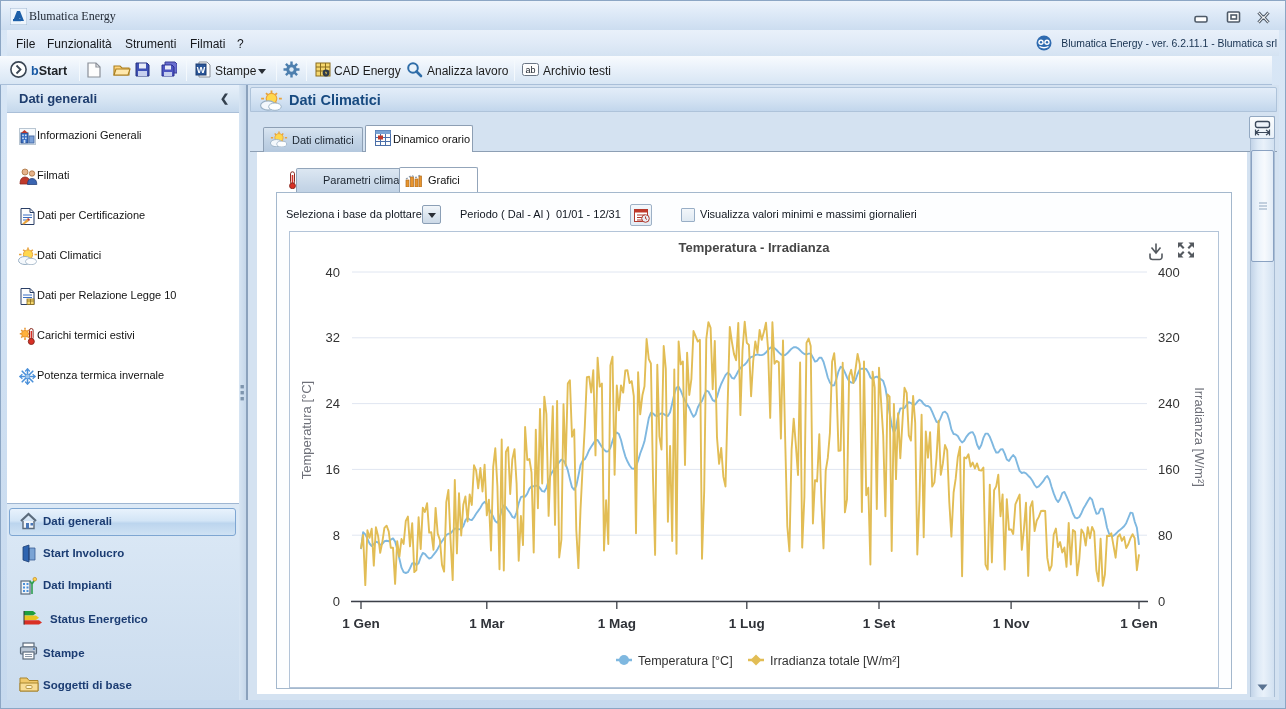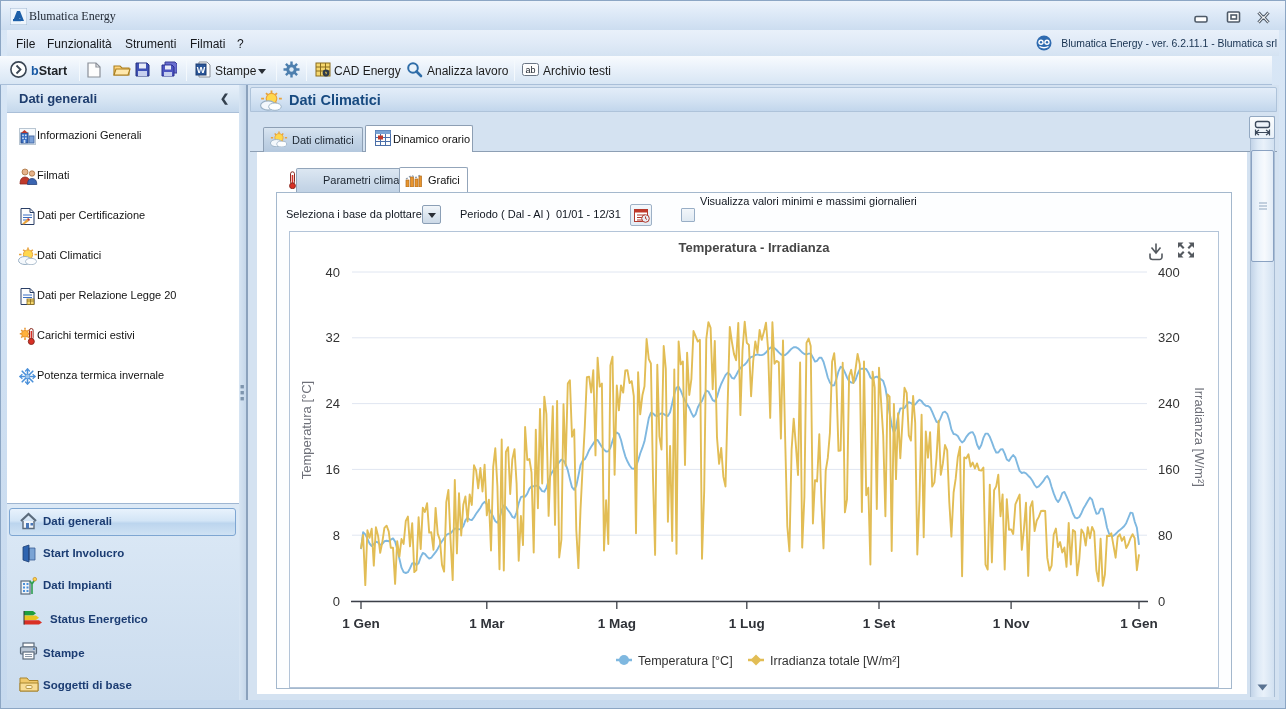--- a/index.html
+++ b/index.html
@@ -50,21 +50,21 @@
   #tab1 { left:15px; top:42px; width:100px; height:25px;
     background:linear-gradient(180deg,#d9e5f1 0%,#c3d4e6 50%,#b4c8de 100%);
     border:1px solid #8d9fb4; border-bottom:none; border-radius:2px 2px 0 0; color:#1c2530; }
   #tab2 { left:117px; top:40px; width:108px; height:27px; background:#ffffff;
     border:1px solid #8d9fb4; border-bottom:none; border-radius:2px 2px 0 0; color:#111; }
   #tabline { position:absolute; left:2px; top:66px; width:1027px; height:1px; background:#8d9fb4; }
   #tabcontent { position:absolute; left:9px; top:67px; width:990px; height:542px; background:#ffffff; }
   #itab1 { left:48px; top:83px; width:121px; height:36px;
     background:linear-gradient(180deg,#dce7f2 0%,#c6d6e7 50%,#b6cadf 100%);
     border:1px solid #93a5ba; border-bottom:none; border-radius:2px 2px 0 0; color:#1c2530; }
-  #itab2 { left:151px; top:82px; width:69px; height:25px; background:#ffffff;
+  #itab2 { left:151px; top:82px; width:79px; height:25px; background:#ffffff;
     border:1px solid #93a5ba; border-bottom:none; border-radius:2px 2px 0 0; color:#111; }
   #innerpanel { position:absolute; left:28px; top:107px; width:956px; height:497px; background:#fdfeff; border:1px solid #a4b8cd; }
   .ctl { position:absolute; font-size:11px; color:#10161f; }
   #ddbtn { position:absolute; left:174px; top:120px; width:19px; height:19px; border:1px solid #8b9fb6; border-radius:2px;
     background:linear-gradient(180deg,#f2f6fa 0%,#dde7f0 50%,#ccd9e7 100%); }
   #calbtn { position:absolute; left:382px; top:119px; width:22px; height:22px; border:1px solid #9eb1c6; border-radius:2px;
     background:linear-gradient(180deg,#f4f8fc 0%,#e2ebf4 100%); }
   #chk { position:absolute; left:433px; top:123px; width:14px; height:14px; border:1px solid #98aec6; background:linear-gradient(180deg,#f2f6fa,#dfe9f2); border-radius:1px; }
   #chartbox { position:absolute; left:41px; top:146px; width:930px; height:457px; background:#ffffff; border:1px solid #b3c4d8; }
 
@@ -181,21 +181,21 @@
 
 <div id="sidebar" class="abs">
   <div id="sidehead">
       <span class="t">Dati generali</span>
       <span class="chev">❮</span>
     </div>
   <div class="sitem" style="top:44px">Informazioni Generali</div>
   <div class="sitem" style="top:84px">Filmati</div>
   <div class="sitem" style="top:124px">Dati per Certificazione</div>
   <div class="sitem" style="top:164px">Dati Climatici</div>
-  <div class="sitem" style="top:204px">Dati per Relazione Legge 20</div>
+  <div class="sitem" style="top:204px">Dati per Relazione Legge 10</div>
   <div class="sitem" style="top:244px">Carichi termici estivi</div>
   <div class="sitem" style="top:284px">Potenza termica invernale</div>
   <svg class="abs" style="left:12px;top:43px" width="17" height="17" viewBox="0 0 17 17">
 <rect x="0.5" y="0.5" width="16" height="16" fill="#f6fafd" stroke="#b9c6d2"></rect>
 <rect x="2" y="5" width="7" height="10" fill="#3a6fc4" stroke="#274b88"></rect>
 <path d="M2 5 L5.5 2 L9 5 Z" fill="#c0392b"></path>
 <rect x="10" y="8" width="5" height="7" fill="#7aa0d8" stroke="#4a6ea8"></rect>
 <g fill="#cfe0f5">
         <rect x="3.2" y="6.5" width="1.6" height="1.6"></rect>
         <rect x="6" y="6.5" width="1.6" height="1.6"></rect>
@@ -343,21 +343,21 @@
   <div id="calbtn">
     <svg style="position:absolute;left:3px;top:3px" width="16" height="15" viewBox="0 0 16 15">
       <rect x="0.5" y="1.5" width="13" height="12" fill="#fff" stroke="#b03a2e" stroke-width="1"></rect>
       <rect x="0.5" y="1.5" width="13" height="3" fill="#c0392b"></rect>
       <path d="M3 7 H11 M3 9.5 H11 M3 12 H8" stroke="#b03a2e" stroke-width="1"></path>
       <circle cx="11.5" cy="10.5" r="3.8" fill="#e8eef5" stroke="#b03a2e" stroke-width="1"></circle>
       <path d="M11.5 8.5 V10.5 L13 11.5" stroke="#b03a2e" stroke-width="1" fill="none"></path>
     </svg>
   </div>
   <div id="chk"></div>
-  <div class="ctl" style="left:452px;top:110px">Visualizza valori minimi e massimi giornalieri</div>
+  <div class="ctl" style="left:452px;top:123px">Visualizza valori minimi e massimi giornalieri</div>
   <div id="chartbox"></div>
   <svg class="abs" style="left:12px;top:5px" width="23.0" height="20.7" viewBox="0 0 20 18">
   <g stroke="#e8a33d" stroke-width="1.6">
         <path d="M10 0.5 V3 M10 13 V15 M3.5 7.5 H1 M19 7.5 H16.5 M5.2 2.7 L6.8 4.3 M13.2 4.3 L14.8 2.7 M5.2 12.3 L6.8 10.7 M14.8 12.3 L13.2 10.7"></path>
       </g>
   <circle cx="10" cy="7.5" r="4.6" fill="#ffd84d" stroke="#e8a33d" stroke-width="1"></circle>
   <ellipse cx="7" cy="13.5" rx="6.5" ry="4" fill="#f4f8fc" stroke="#9ab0c4" stroke-width="1"></ellipse>
   <ellipse cx="13" cy="14.5" rx="5.5" ry="3.2" fill="#fdfeff" stroke="#9ab0c4" stroke-width="0.8"></ellipse>
 </svg>
     <svg class="abs" style="left:22px;top:46px" width="18.0" height="16.2" viewBox="0 0 20 18">

